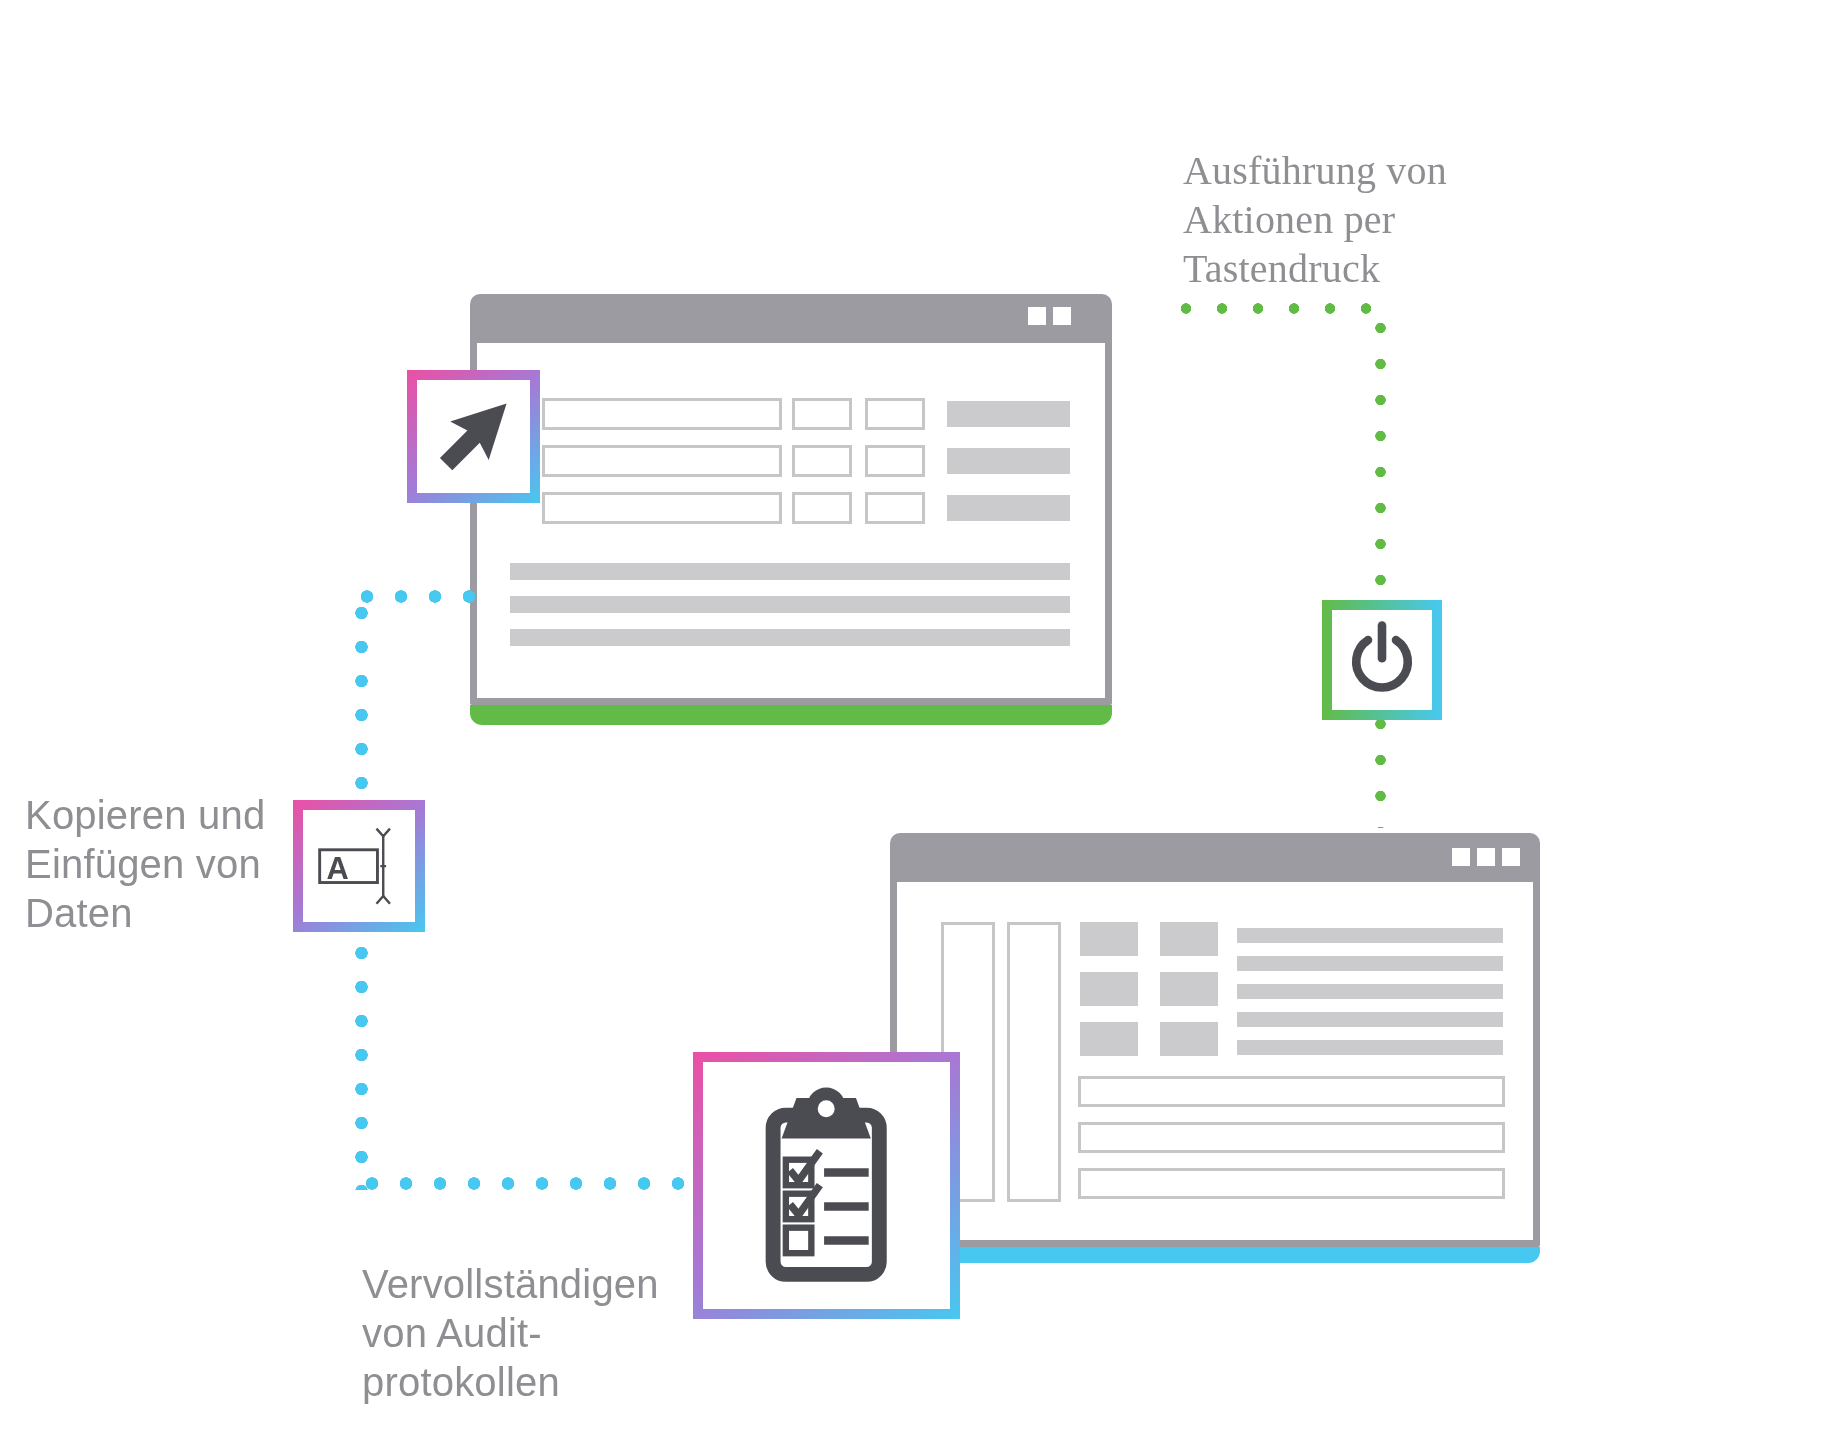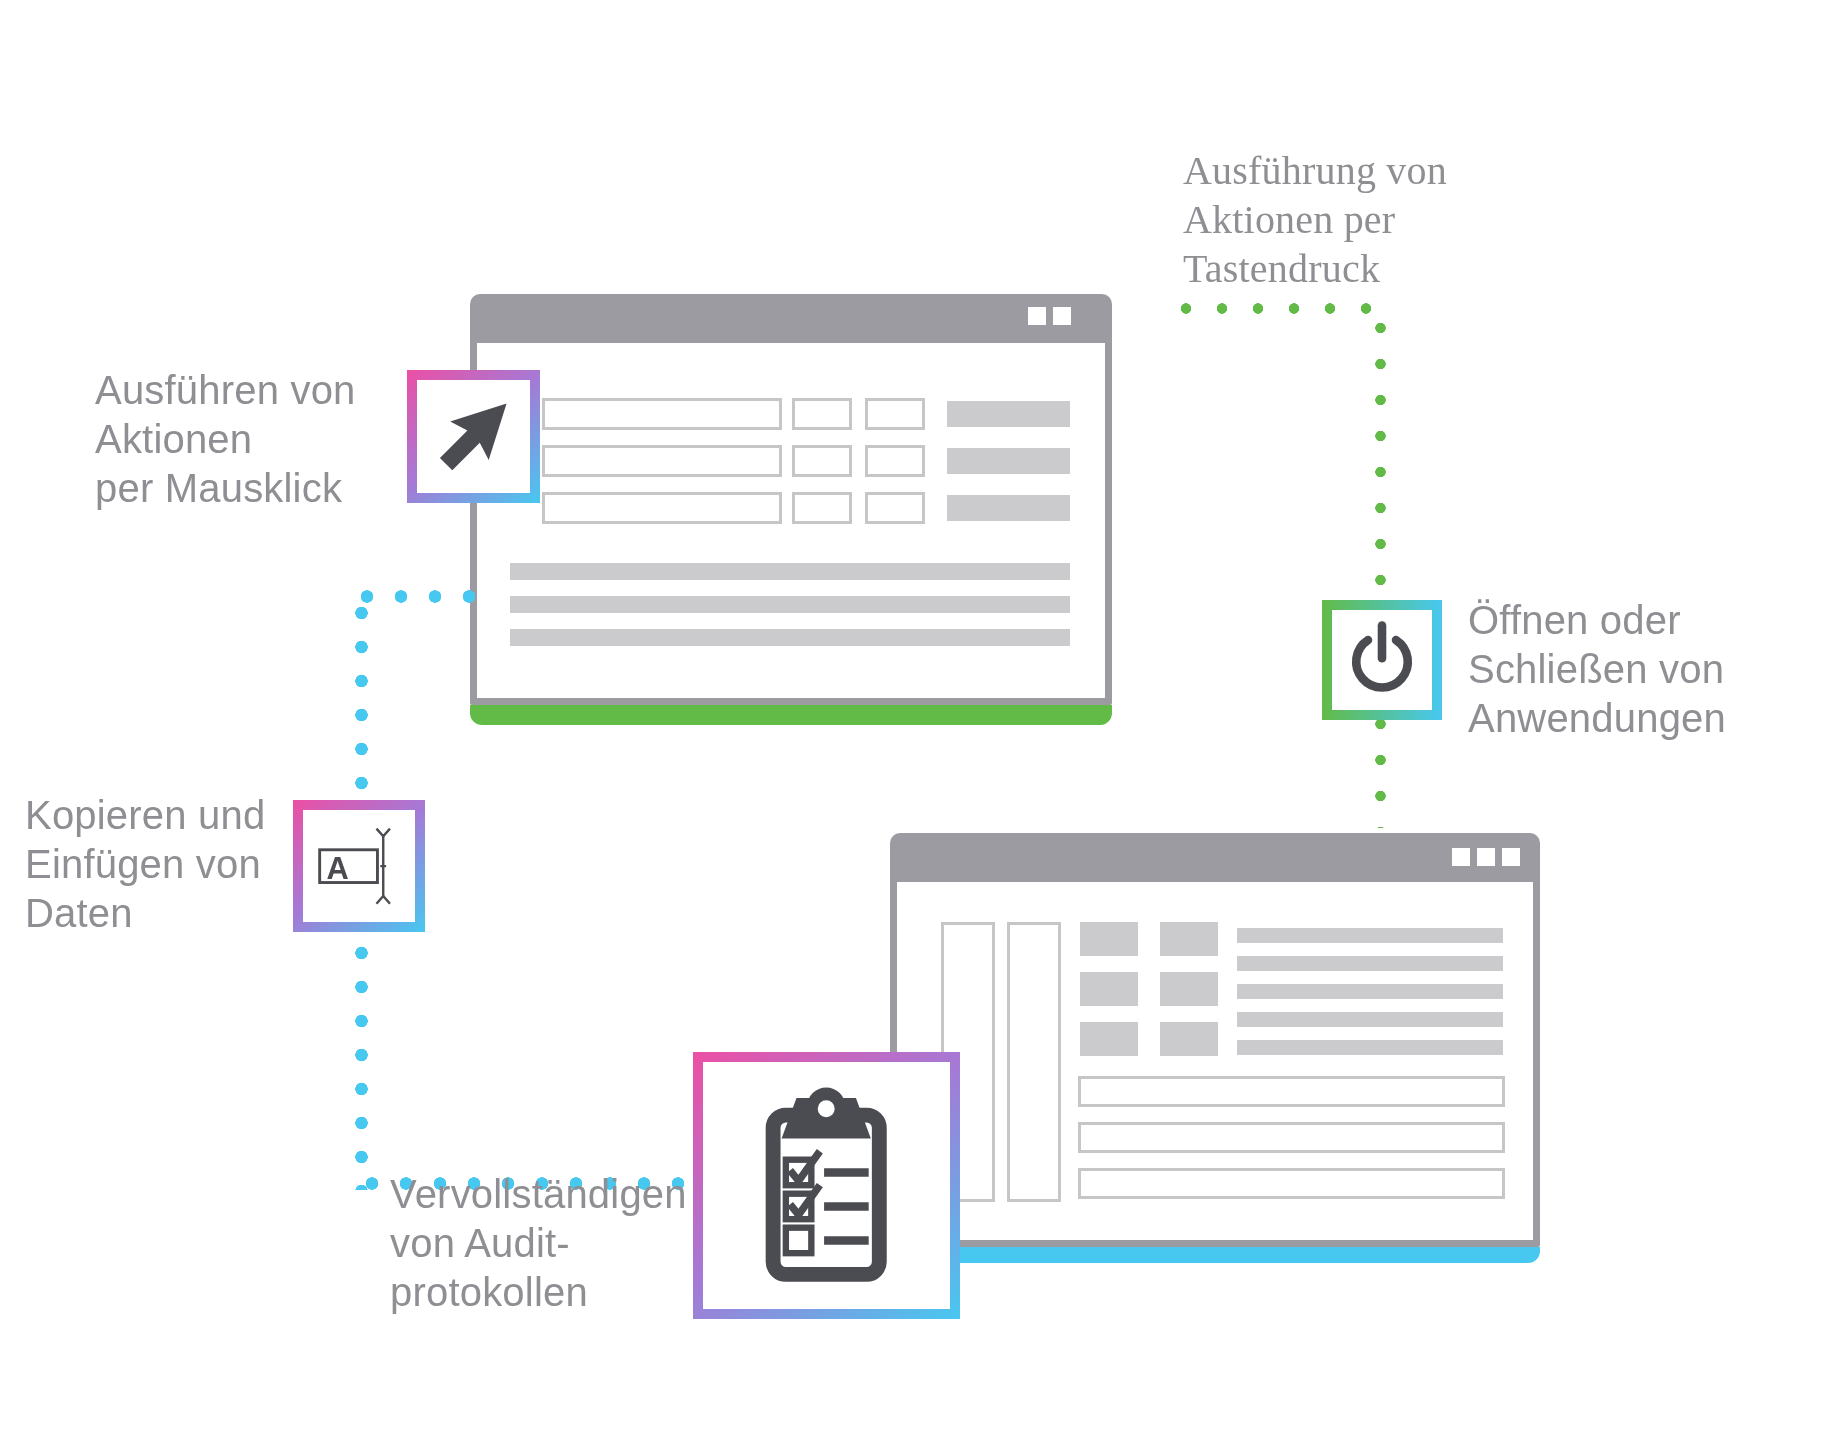--- a/index.html
+++ b/index.html
@@ -156,26 +156,20 @@
 
         <rect x="31" y="70" width="12" height="12" fill="#fff" stroke="currentColor" stroke-width="3"></rect>
         <path d="M49 76 L70 76" stroke="currentColor" stroke-width="4" fill="none"></path>
       </svg>
     </div>
   </div>
 
   <div class="label" style="left:1183px;top:146px;font-family:Liberation Serif, serif;">Ausführung von
 Aktionen per
 Tastendruck</div>
-  <div class="label" style="left:95px;top:366px;">Ausführen von
-Aktionen
-per Mausklick</div>
-  <div class="label" style="left:1468px;top:596px;">Öffnen oder
-Schließen von
-Anwendungen</div>
   <div class="label" style="left:25px;top:791px;">Kopieren und
 Einfügen von
 Daten</div>
-  <div class="label" style="left:362px;top:1170px;margin-left:28px;">Vervollständigen
+  <div class="label" style="left:362px;top:1260px;">Vervollständigen
 von Audit-
 protokollen</div>
 
 </div>
 
 </body></html>

